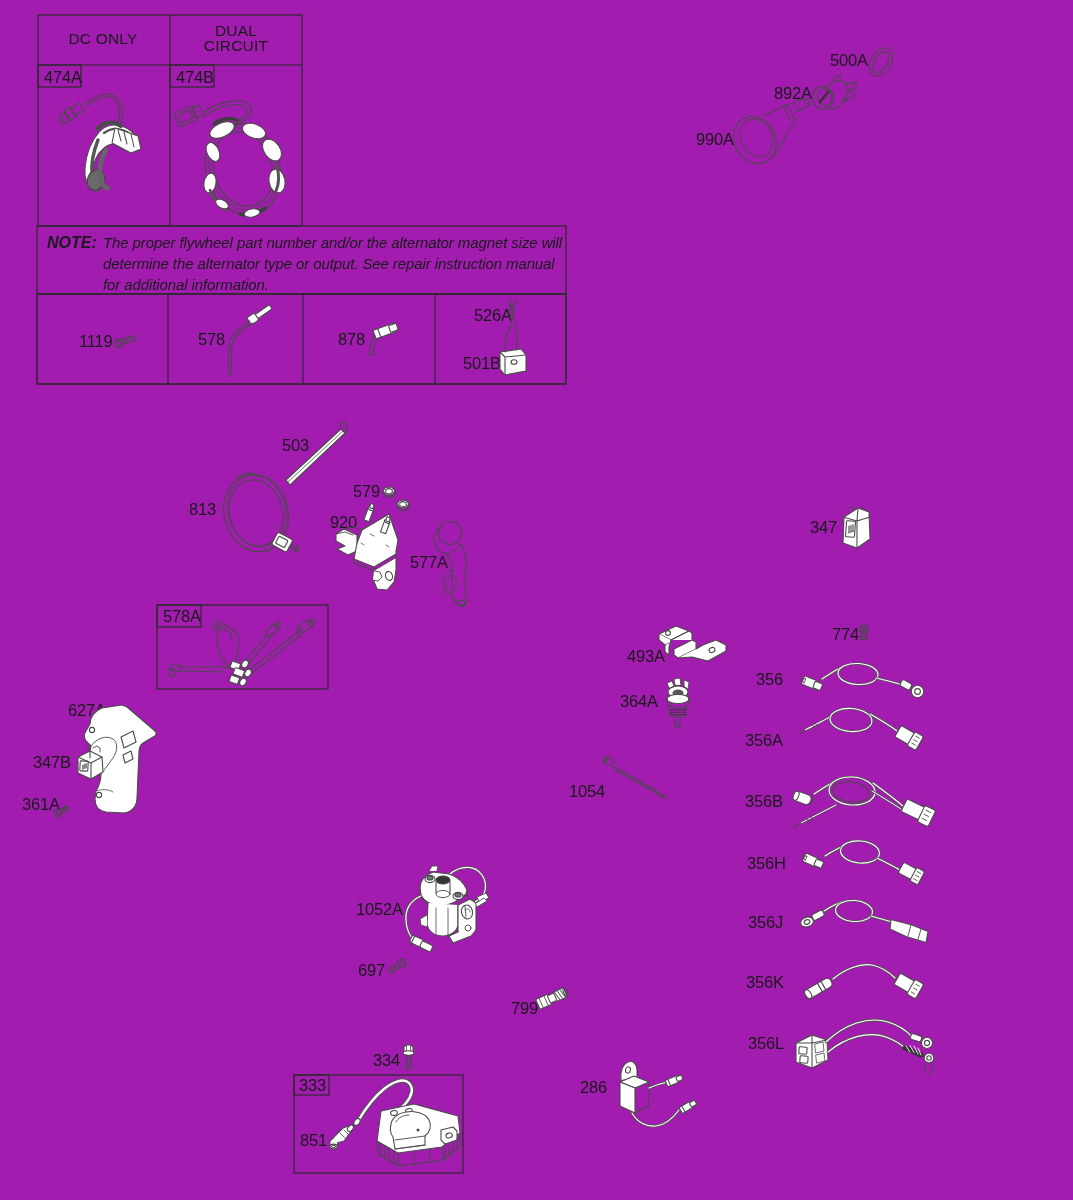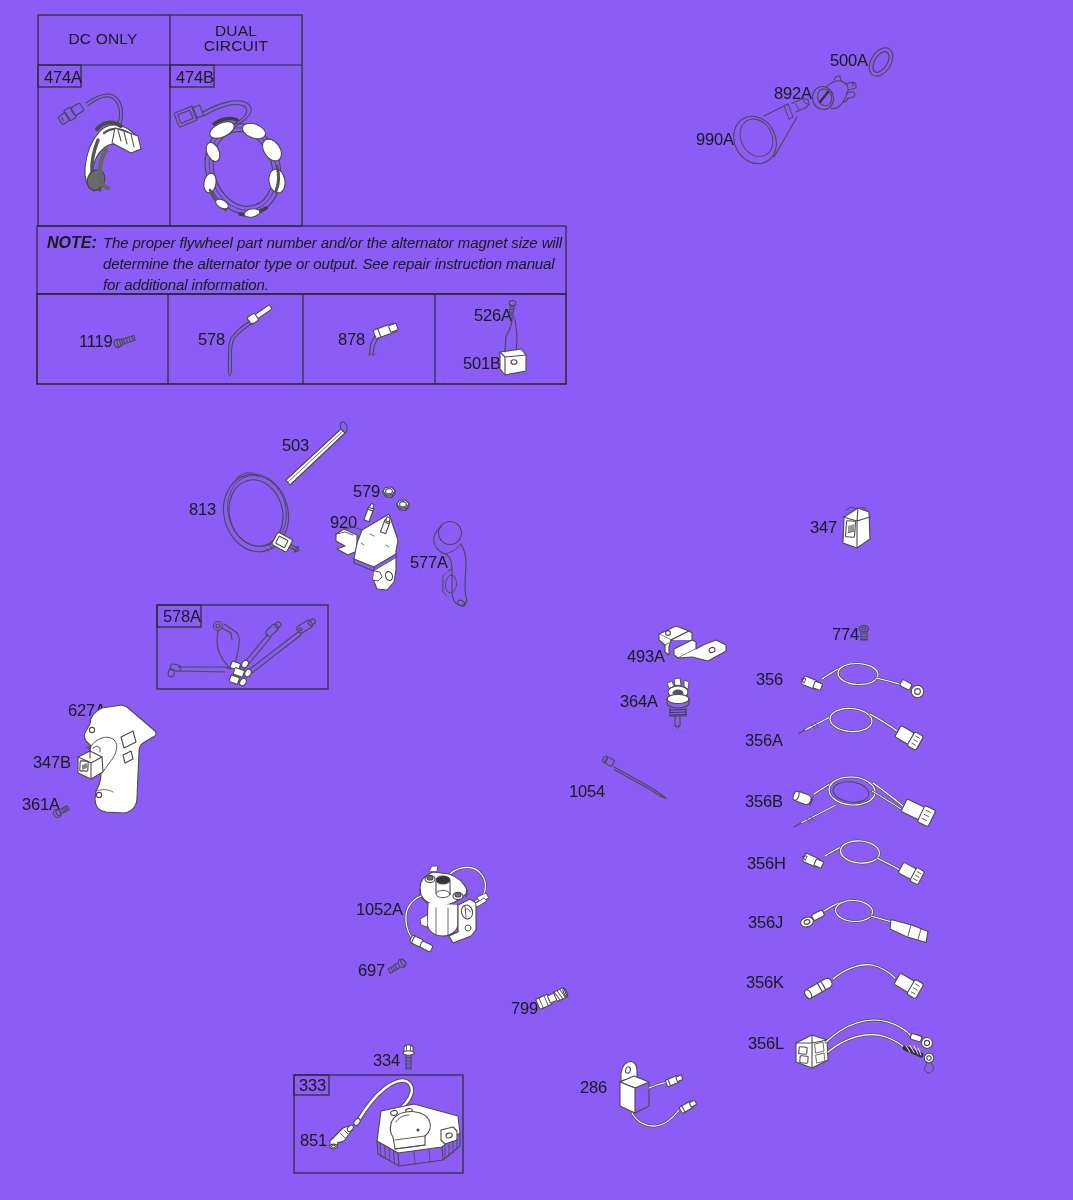--- a/index.html
+++ b/index.html
@@ -1,16 +1,16 @@
 <!DOCTYPE html>
 <html><head>
 <meta charset="utf-8">
 <style>
 html,body{margin:0;padding:0;background:#ffffff;}
-#page{position:relative;width:1073px;height:1200px;background:#8b5cf6;overflow:hidden;}
+#page{position:relative;width:1073px;height:1200px;background:#a21caf;overflow:hidden;}
 svg{position:absolute;top:0;left:0;}
 text{font-family:"Liberation Sans",sans-serif;fill:#1a1a1a;}
 .lbl{font-size:16.5px;letter-spacing:-0.2px;}
 .hdr{font-size:15.5px;letter-spacing:0.2px;}
 .note{font-size:15px;font-style:italic;letter-spacing:-0.1px;}
 .noteb{font-size:16px;font-style:italic;font-weight:bold;}
 </style>
 </head>
 <body>
 <div id="page">

